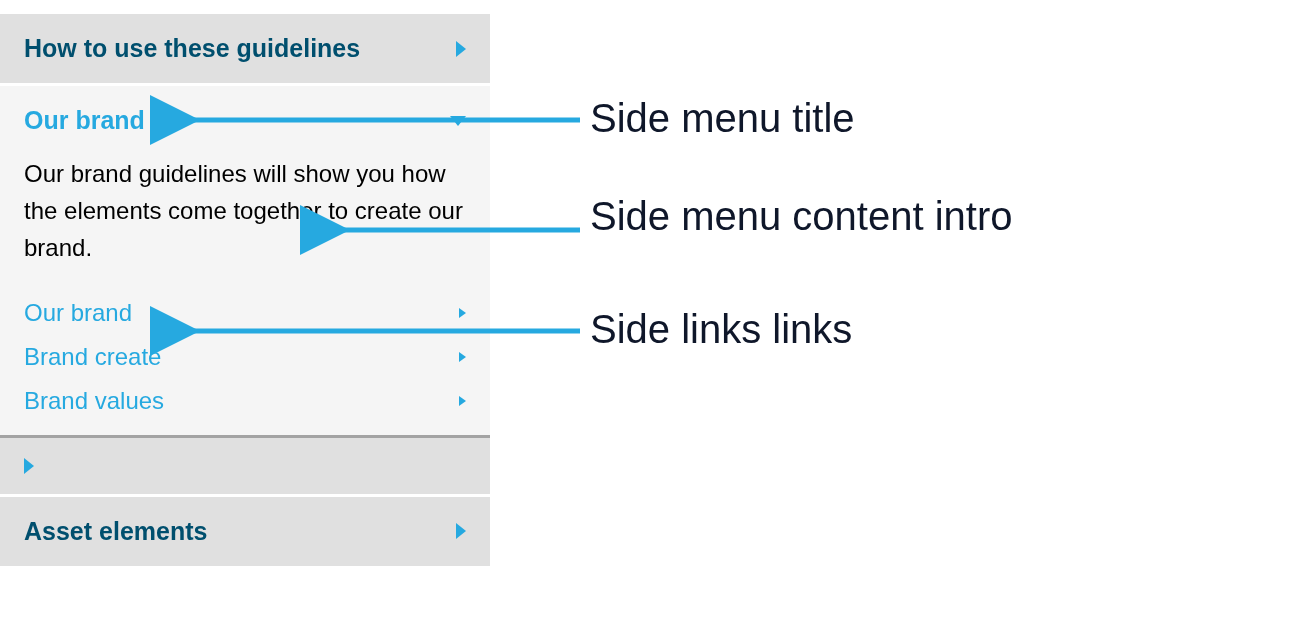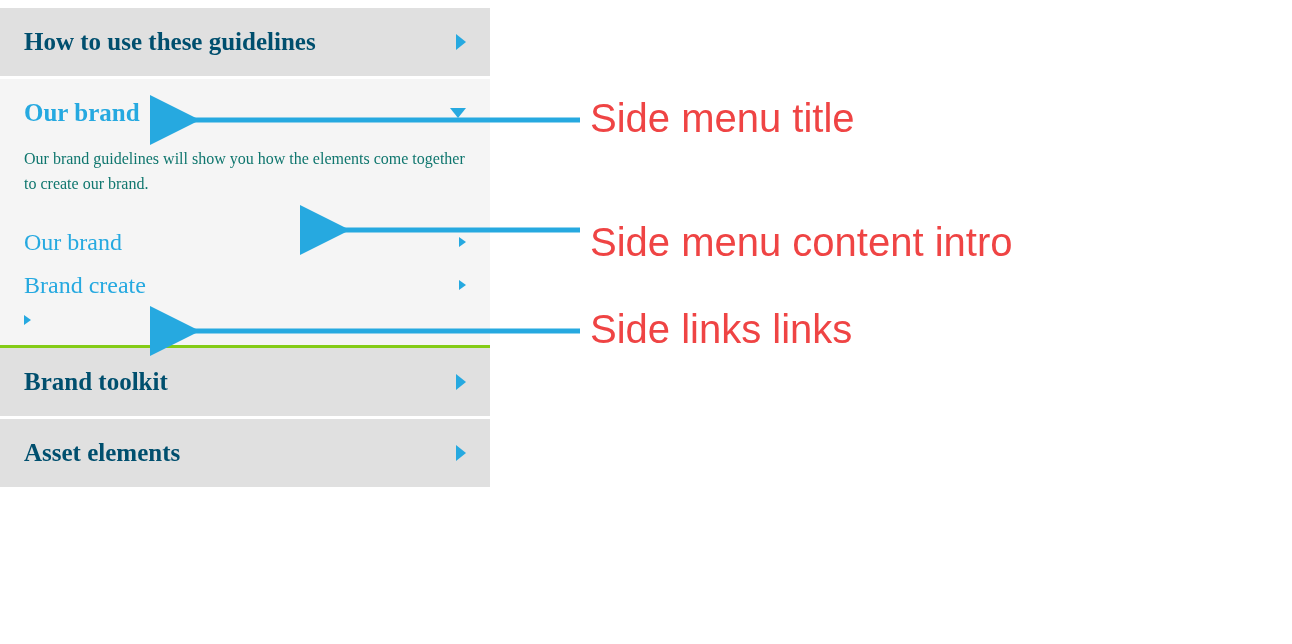--- a/index.html
+++ b/index.html
@@ -11,57 +11,56 @@
       font-family: -apple-system, BlinkMacSystemFont, "Segoe UI", Helvetica, Arial, sans-serif;
       background: #ffffff;
       width: 1292px;
       height: 644px;
       position: relative;
     }
     .sidebar {
       width: 490px;
       position: absolute;
       left: 0;
-      top: 8px;
-      font-family: Liberation Serif, serif;
+      top: 14px;
     }
     .menu-header {
       background: #e0e0e0;
       padding: 20px 24px 20px 24px;
       display: flex;
       justify-content: space-between;
       align-items: center;
       border-bottom: 3px solid #ffffff;
       cursor: pointer;
     }
     .menu-header-text {
       color: #004f6e;
       font-size: 25px;
       font-weight: 600;
     }
     .menu-section {
       background: #f5f5f5;
       padding: 20px 24px 12px 24px;
-      border-bottom: 3px solid #84cc16;
+      border-bottom: 3px solid #a3a3a3;
     }
     .menu-section-title-row {
       display: flex;
       justify-content: space-between;
       align-items: center;
       margin-bottom: 20px;
       cursor: pointer;
     }
     .menu-section-title {
       color: #26a9e0;
       font-size: 25px;
       font-weight: 600;
     }
     .menu-intro {
-      color: #0f766e;
-      font-size: 16px;
+      color: #000000;
+      font-size: 24px;
       line-height: 1.55;
       margin-bottom: 24px;
       font-weight: 400;
     }
     .menu-link-row {
       display: flex;
       justify-content: space-between;
       align-items: center;
       padding: 8px 0;
       cursor: pointer;
@@ -90,21 +89,21 @@
     .chevron-down {
       width: 0;
       height: 0;
       border-left: 8px solid transparent;
       border-right: 8px solid transparent;
       border-top: 10px solid #26a9e0;
       display: inline-block;
     }
     .annotation {
       position: absolute;
-      color: #ef4444;
+      color: #0f172a;
       font-size: 40px;
       font-weight: 400;
       white-space: nowrap;
     }
     .arrow-svg {
       position: absolute;
       overflow: visible;
     }
   </style>
 </head>
@@ -129,26 +128,26 @@
       <span class="menu-link-text">Our brand</span>
       <span class="chevron-right-small"></span>
     </div>
 
     <div class="menu-link-row">
       <span class="menu-link-text">Brand create</span>
       <span class="chevron-right-small"></span>
     </div>
 
     <div class="menu-link-row">
+      <span class="menu-link-text">Brand values</span>
       <span class="chevron-right-small"></span>
     </div>
   </div>
 
   <div class="menu-header">
-    <span class="menu-header-text">Brand toolkit</span>
     <span class="chevron-right"></span>
   </div>
 
   <div class="menu-header">
     <span class="menu-header-text">Asset elements</span>
     <span class="chevron-right"></span>
   </div>
 
 </div>
 
@@ -163,21 +162,21 @@
 <div class="annotation" style="left:590px; top:96px;">Side menu title</div>
 
 <svg class="arrow-svg" style="left:320px; top:215px; width:265px; height:30px;">
   <defs>
     <marker id="arrowhead2" markerWidth="10" markerHeight="10" refX="2" refY="5" orient="auto">
       <polygon points="10 0, 0 5, 10 10" fill="#26a9e0"></polygon>
     </marker>
   </defs>
   <line x1="260" y1="15" x2="20" y2="15" stroke="#26a9e0" stroke-width="5" marker-end="url(#arrowhead2)"></line>
 </svg>
-<div class="annotation" style="left:590px; top:220px;">Side menu content intro</div>
+<div class="annotation" style="left:590px; top:194px;">Side menu content intro</div>
 
 <svg class="arrow-svg" style="left:170px; top:316px; width:415px; height:30px;">
   <defs>
     <marker id="arrowhead3" markerWidth="10" markerHeight="10" refX="2" refY="5" orient="auto">
       <polygon points="10 0, 0 5, 10 10" fill="#26a9e0"></polygon>
     </marker>
   </defs>
   <line x1="410" y1="15" x2="20" y2="15" stroke="#26a9e0" stroke-width="5" marker-end="url(#arrowhead3)"></line>
 </svg>
 <div class="annotation" style="left:590px; top:307px;">Side links links</div>

